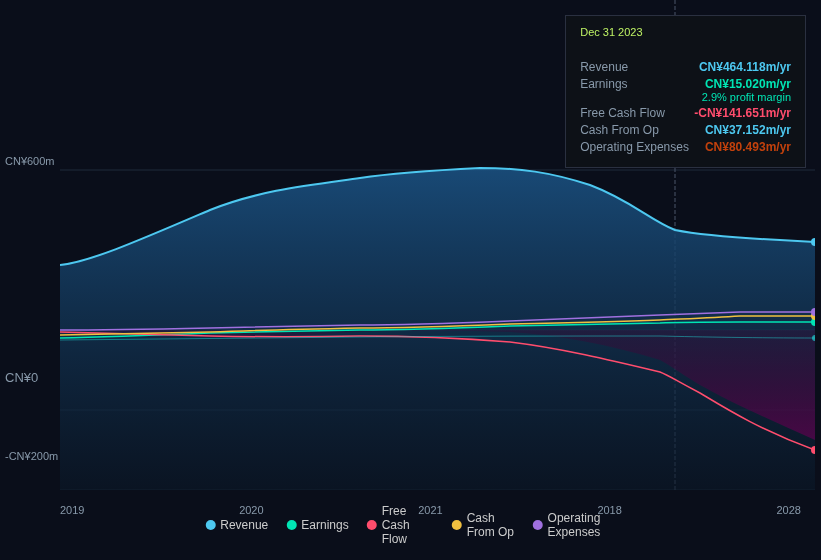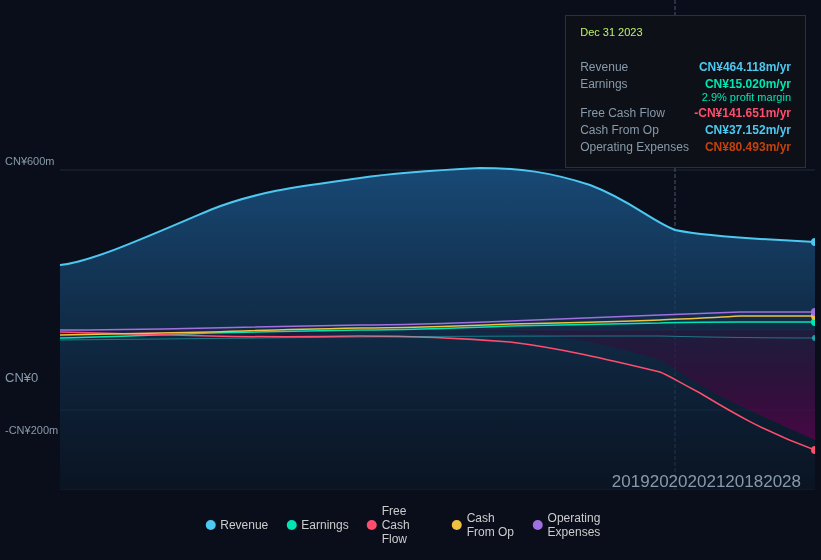--- a/index.html
+++ b/index.html
@@ -76,35 +76,35 @@
     #y-label-0 {
       position: absolute;
       left: 5px;
       top: 370px;
       color: #8899aa;
       font-size: 13px;
     }
     #y-label-neg200 {
       position: absolute;
       left: 5px;
-      top: 424px;
+      top: 450px;
       color: #8899aa;
       font-size: 11px;
     }
 
     
     #x-labels {
       position: absolute;
-      bottom: 68px;
+      bottom: 44px;
       left: 60px;
       right: 20px;
       display: flex;
-      justify-content: flex-end;
-      color: #8899aa;
-      font-size: 17px;
+      justify-content: space-between;
+      color: #8899aa;
+      font-size: 11px;
     }
 
     
     #legend {
       position: absolute;
       bottom: 14px;
       left: 50%;
       transform: translateX(-50%);
       display: flex;
       gap: 18px;

